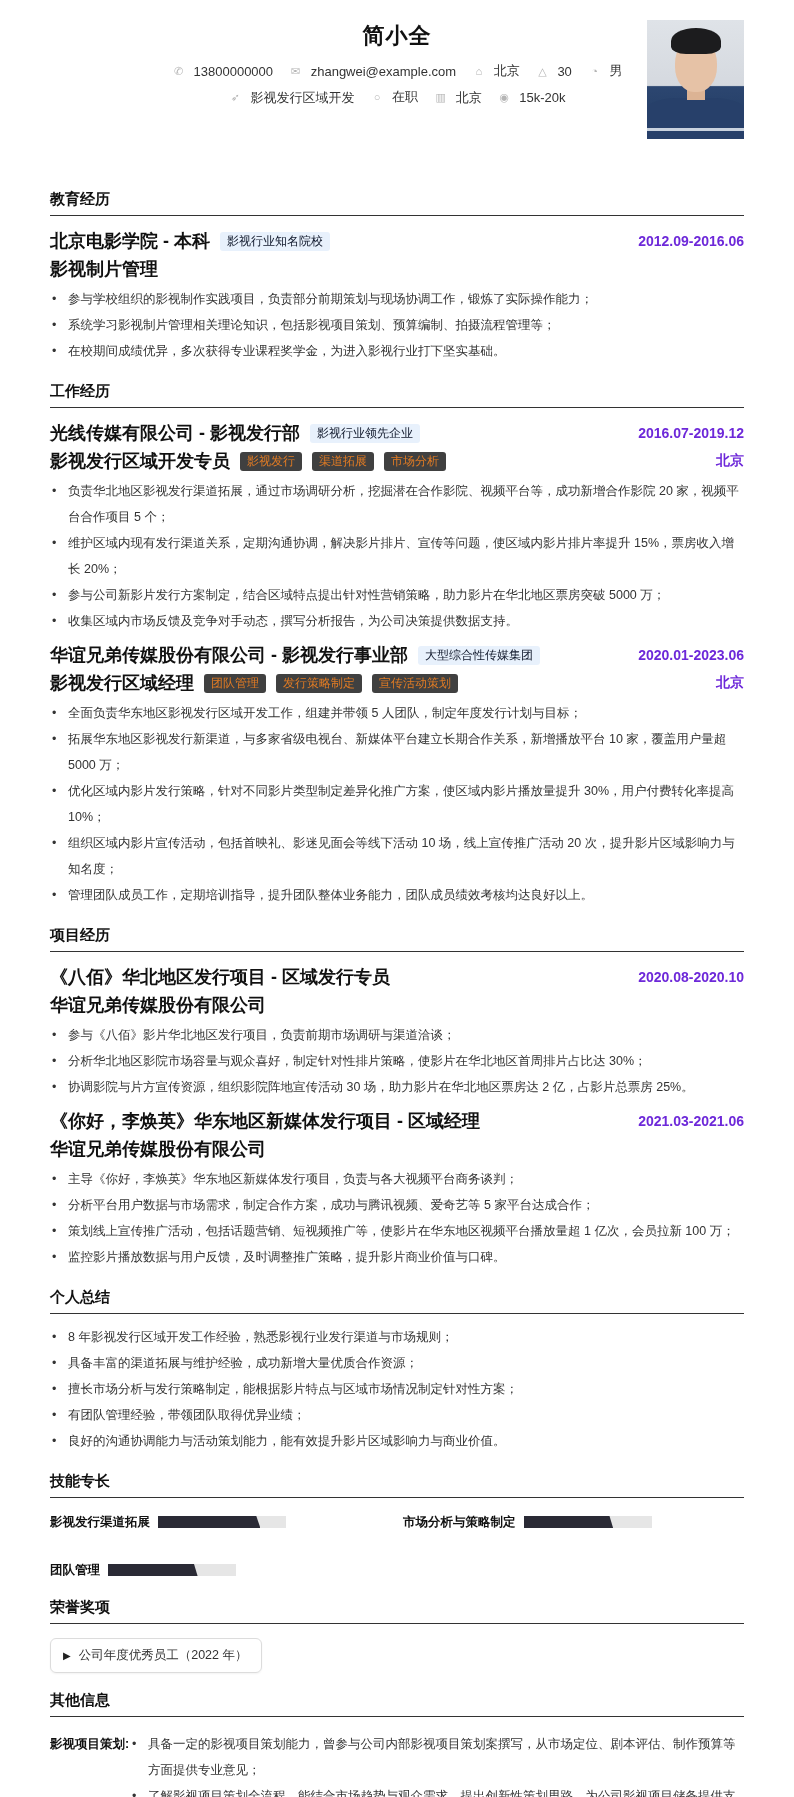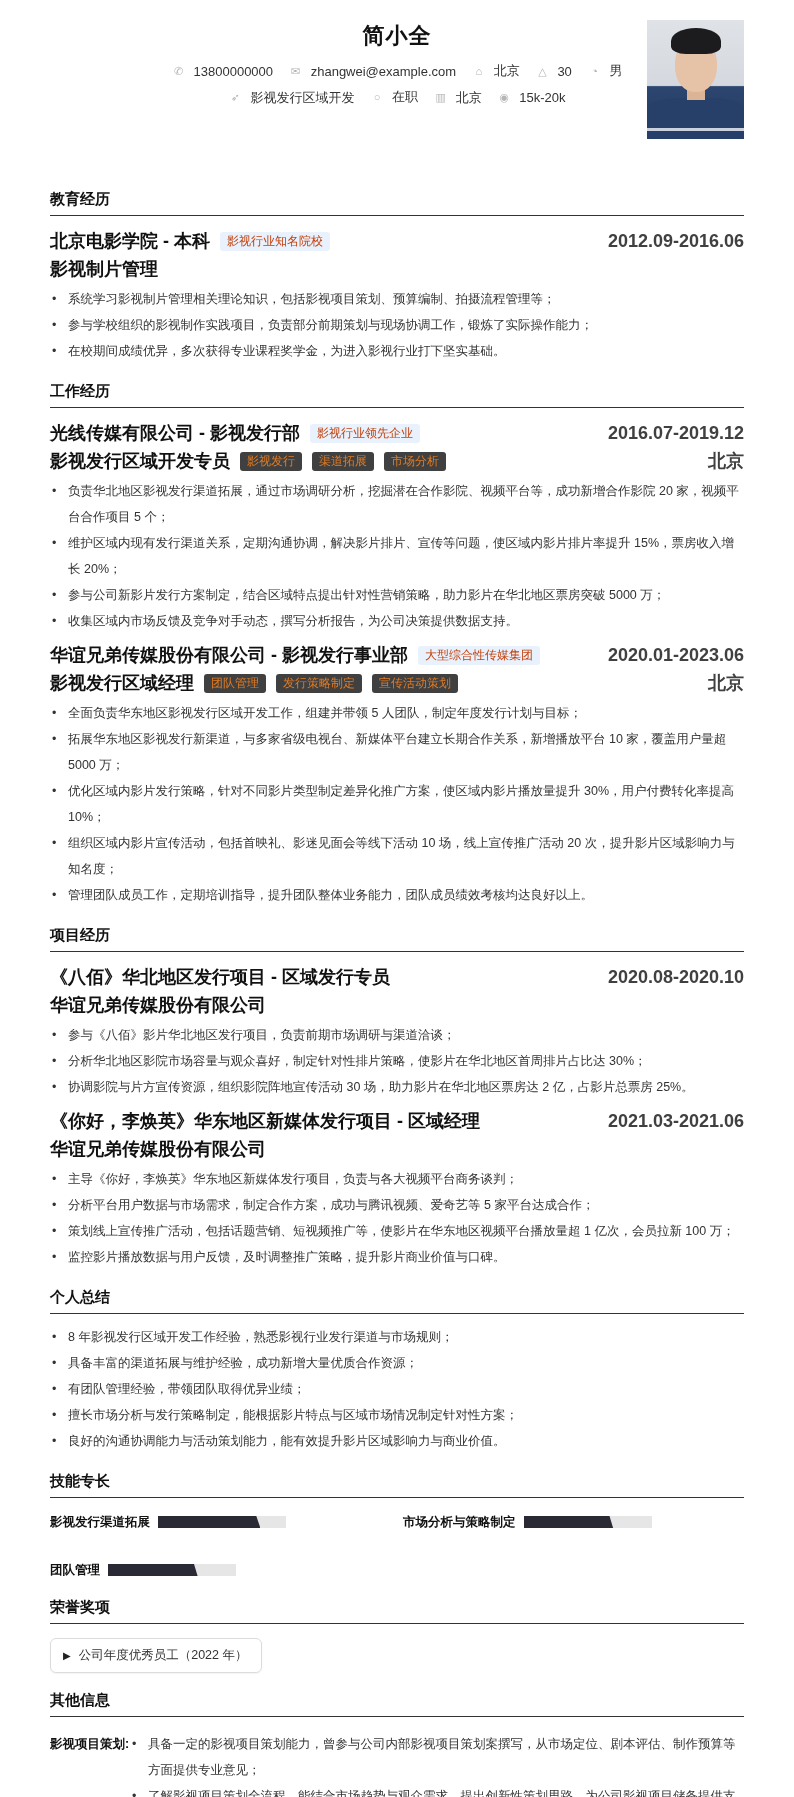--- a/index.html
+++ b/index.html
@@ -36,24 +36,24 @@
   .photo .stripe { position: absolute; left: 0; top: 108px; width: 97px; height: 3px; background: #c9d2de; }
 
   
   .section { margin-top: 14px; }
   .sec-title { font-size: 15px; font-weight: bold; color: #111; padding-bottom: 6px;
                border-bottom: 1.5px solid #333; }
   .entry { margin-top: 14px; }
   .row { display: flex; align-items: center; justify-content: space-between; height: 22px; }
   .row .left { display: flex; align-items: center; }
   .bold { font-weight: bold; color: #111; font-size: 18px; }
-  .date { font-weight: bold; font-size: 18px; color: #404040; }
+  .date { font-weight: bold; font-size: 14px; color: #6d28d9; }
   .tag { display: inline-block; font-size: 12px; padding: 2px 7px; border-radius: 3px;
          margin-left: 10px; line-height: 15px; }
-  .tag.blue { background: #e8f1fc; color: #c2410c; }
+  .tag.blue { background: #e8f1fc; color: #0f172a; }
   .tag.orange { background: #404040; color: #e07b24; }
   .sub { margin-top: 6px; }
   ul.bullets { list-style: none; margin-top: 6px; }
   ul.bullets li { position: relative; padding-left: 18px; line-height: 26px;
                   font-size: 12.5px; color: #333; }
   ul.bullets li::before { content: "•"; position: absolute; left: 2px; top: 0; color: #333; }
 
   
   .skills { display: grid; grid-template-columns: 353px 341px; row-gap: 32px; margin-top: 16px; }
   .skill { display: flex; align-items: center; height: 16px; }
@@ -141,22 +141,22 @@
         <div class="left">
           <span class="bold">北京电影学院 - 本科</span>
           <span class="tag blue">影视行业知名院校</span>
         </div>
         <span class="date">2012.09-2016.06</span>
       </div>
       <div class="row sub">
         <span class="bold">影视制片管理</span>
       </div>
       <ul class="bullets">
+        <li>参与学校组织的影视制作实践项目，负责部分前期策划与现场协调工作，锻炼了实际操作能力；</li>
         <li>系统学习影视制片管理相关理论知识，包括影视项目策划、预算编制、拍摄流程管理等；</li>
-        <li>参与学校组织的影视制作实践项目，负责部分前期策划与现场协调工作，锻炼了实际操作能力；</li>
         <li>在校期间成绩优异，多次获得专业课程奖学金，为进入影视行业打下坚实基础。</li>
       </ul>
     </div>
   </div>
 
   <div class="section" style="margin-top:18px;">
     <div class="sec-title">工作经历</div>
 
     <div class="entry">
       <div class="row">
@@ -243,22 +243,22 @@
         <li>监控影片播放数据与用户反馈，及时调整推广策略，提升影片商业价值与口碑。</li>
       </ul>
     </div>
   </div>
 
   <div class="section" style="margin-top:18px;">
     <div class="sec-title">个人总结</div>
     <ul class="bullets" style="margin-top:10px;">
       <li>8 年影视发行区域开发工作经验，熟悉影视行业发行渠道与市场规则；</li>
       <li>具备丰富的渠道拓展与维护经验，成功新增大量优质合作资源；</li>
+      <li>擅长市场分析与发行策略制定，能根据影片特点与区域市场情况制定针对性方案；</li>
       <li>有团队管理经验，带领团队取得优异业绩；</li>
-      <li>擅长市场分析与发行策略制定，能根据影片特点与区域市场情况制定针对性方案；</li>
       <li>良好的沟通协调能力与活动策划能力，能有效提升影片区域影响力与商业价值。</li>
     </ul>
   </div>
 
   <div class="section" style="margin-top:18px;">
     <div class="sec-title">技能专长</div>
     <div class="skills">
       <div class="skill">
         <span class="label">影视发行渠道拓展</span>
         <div class="bar">

